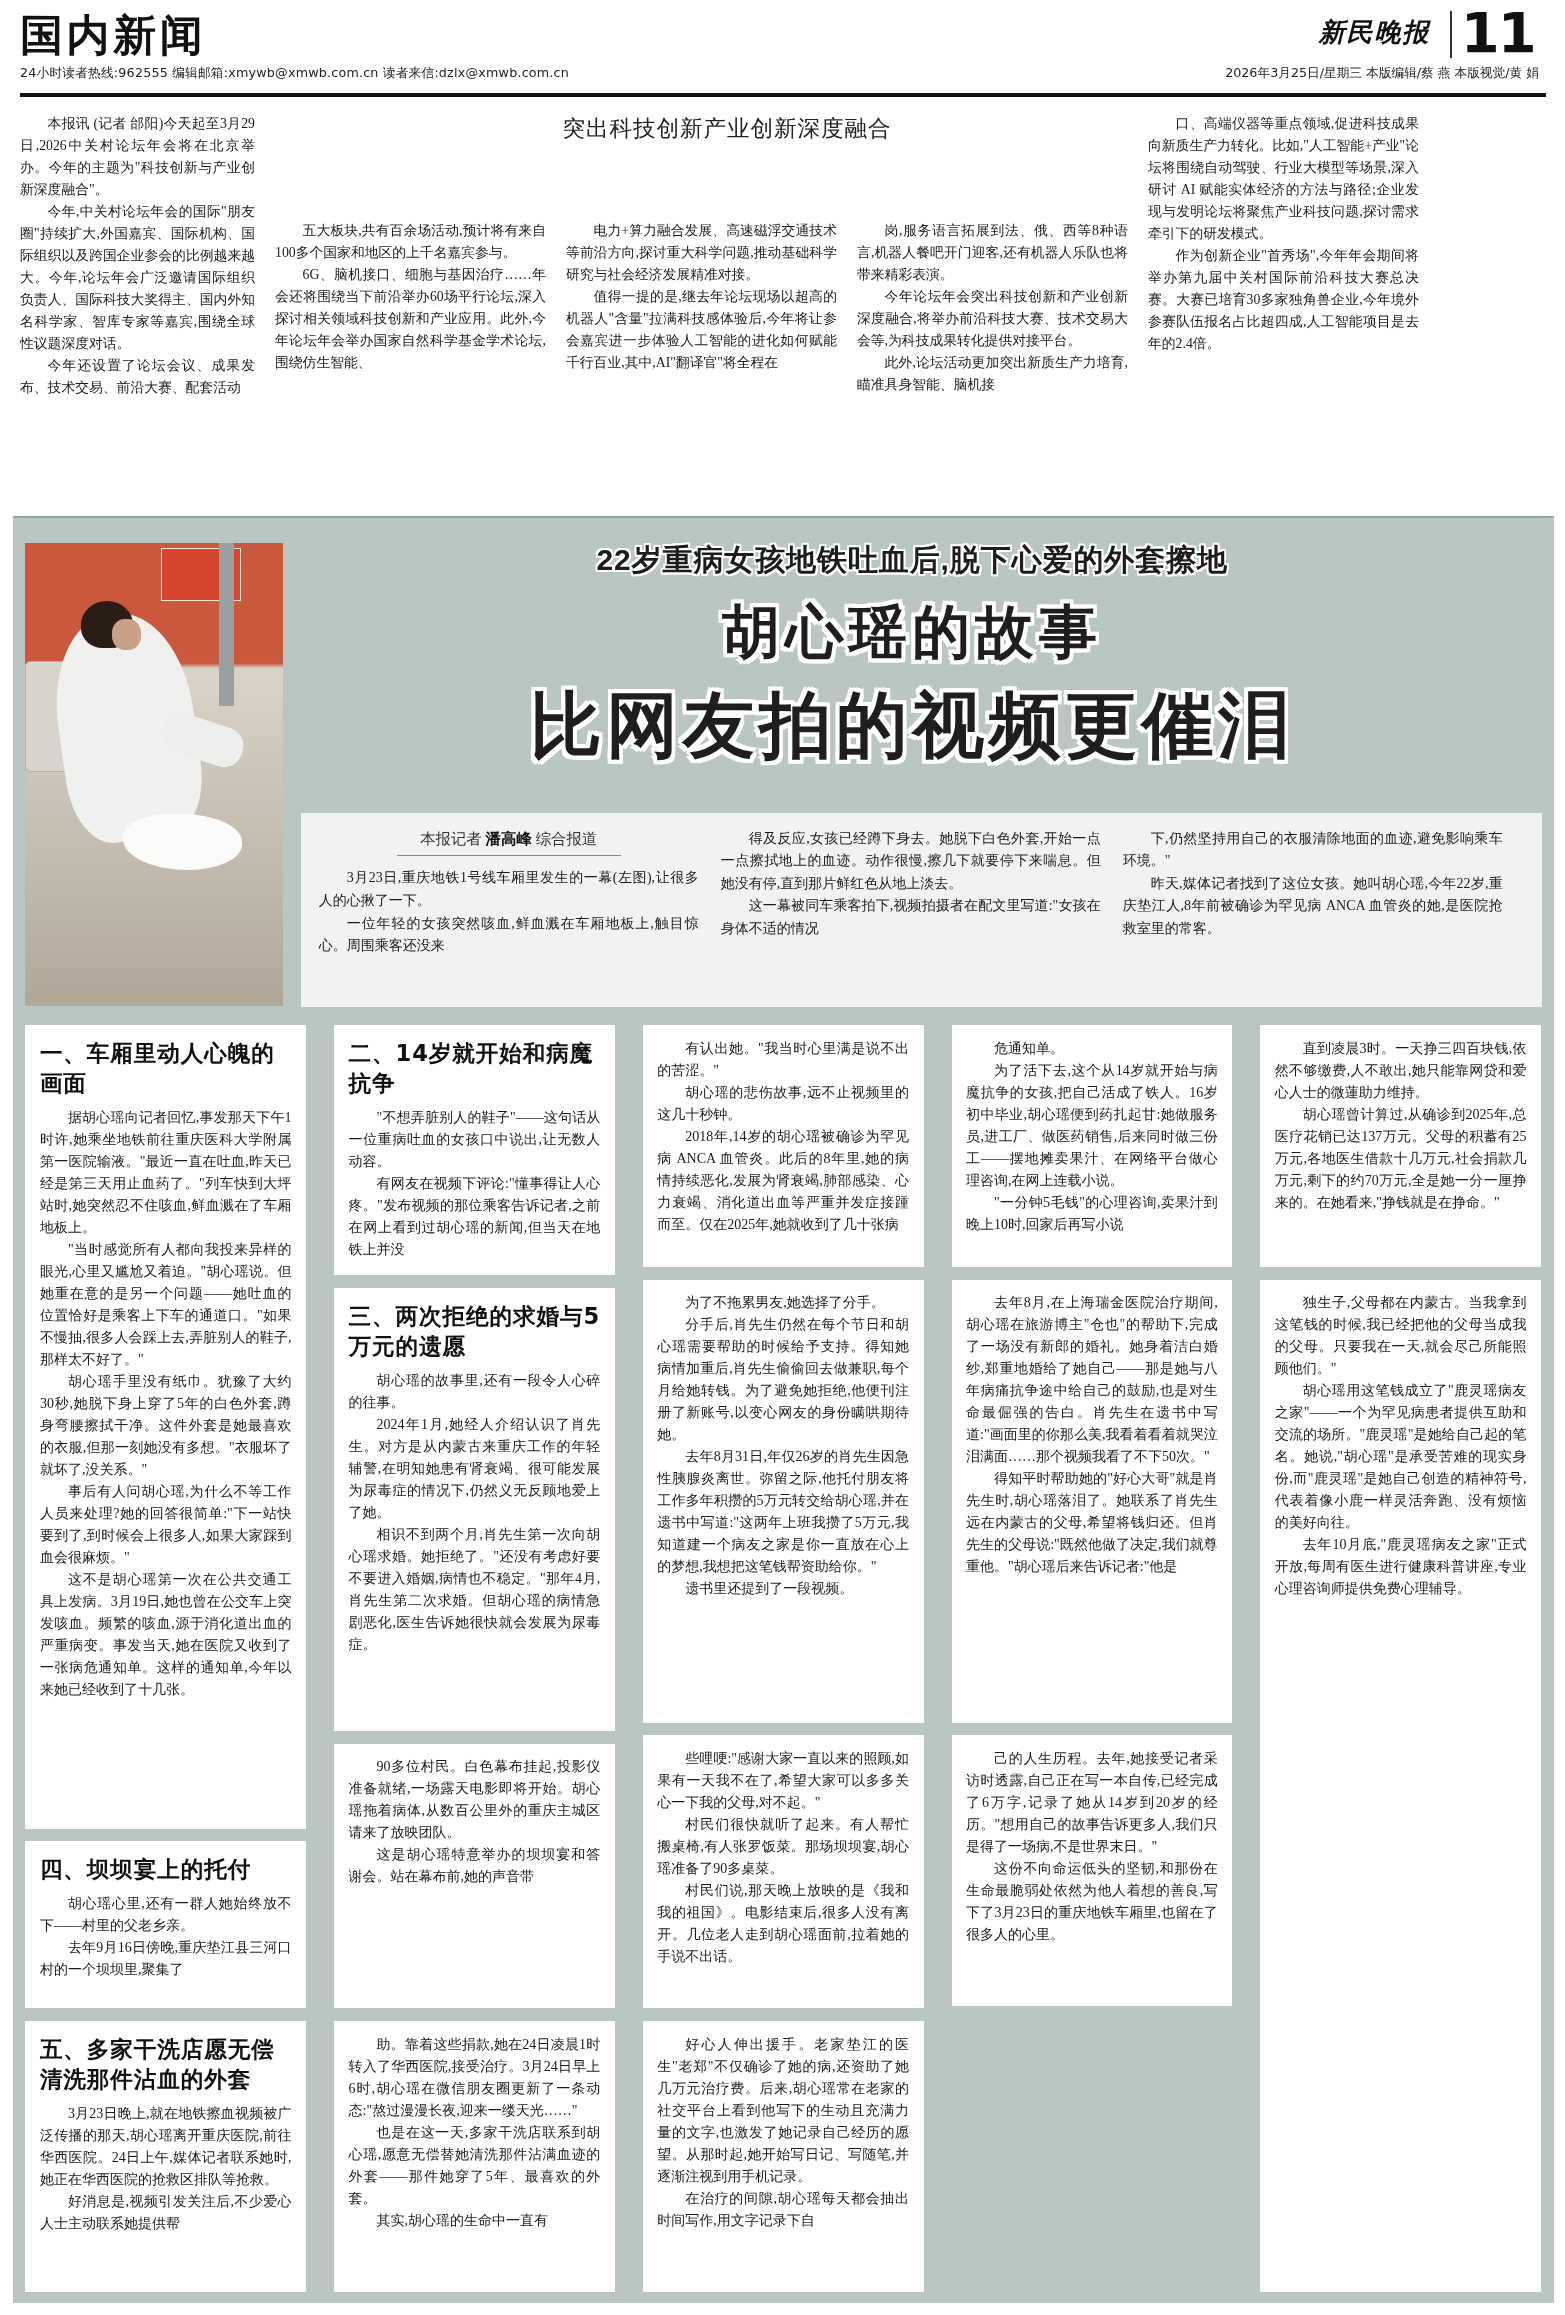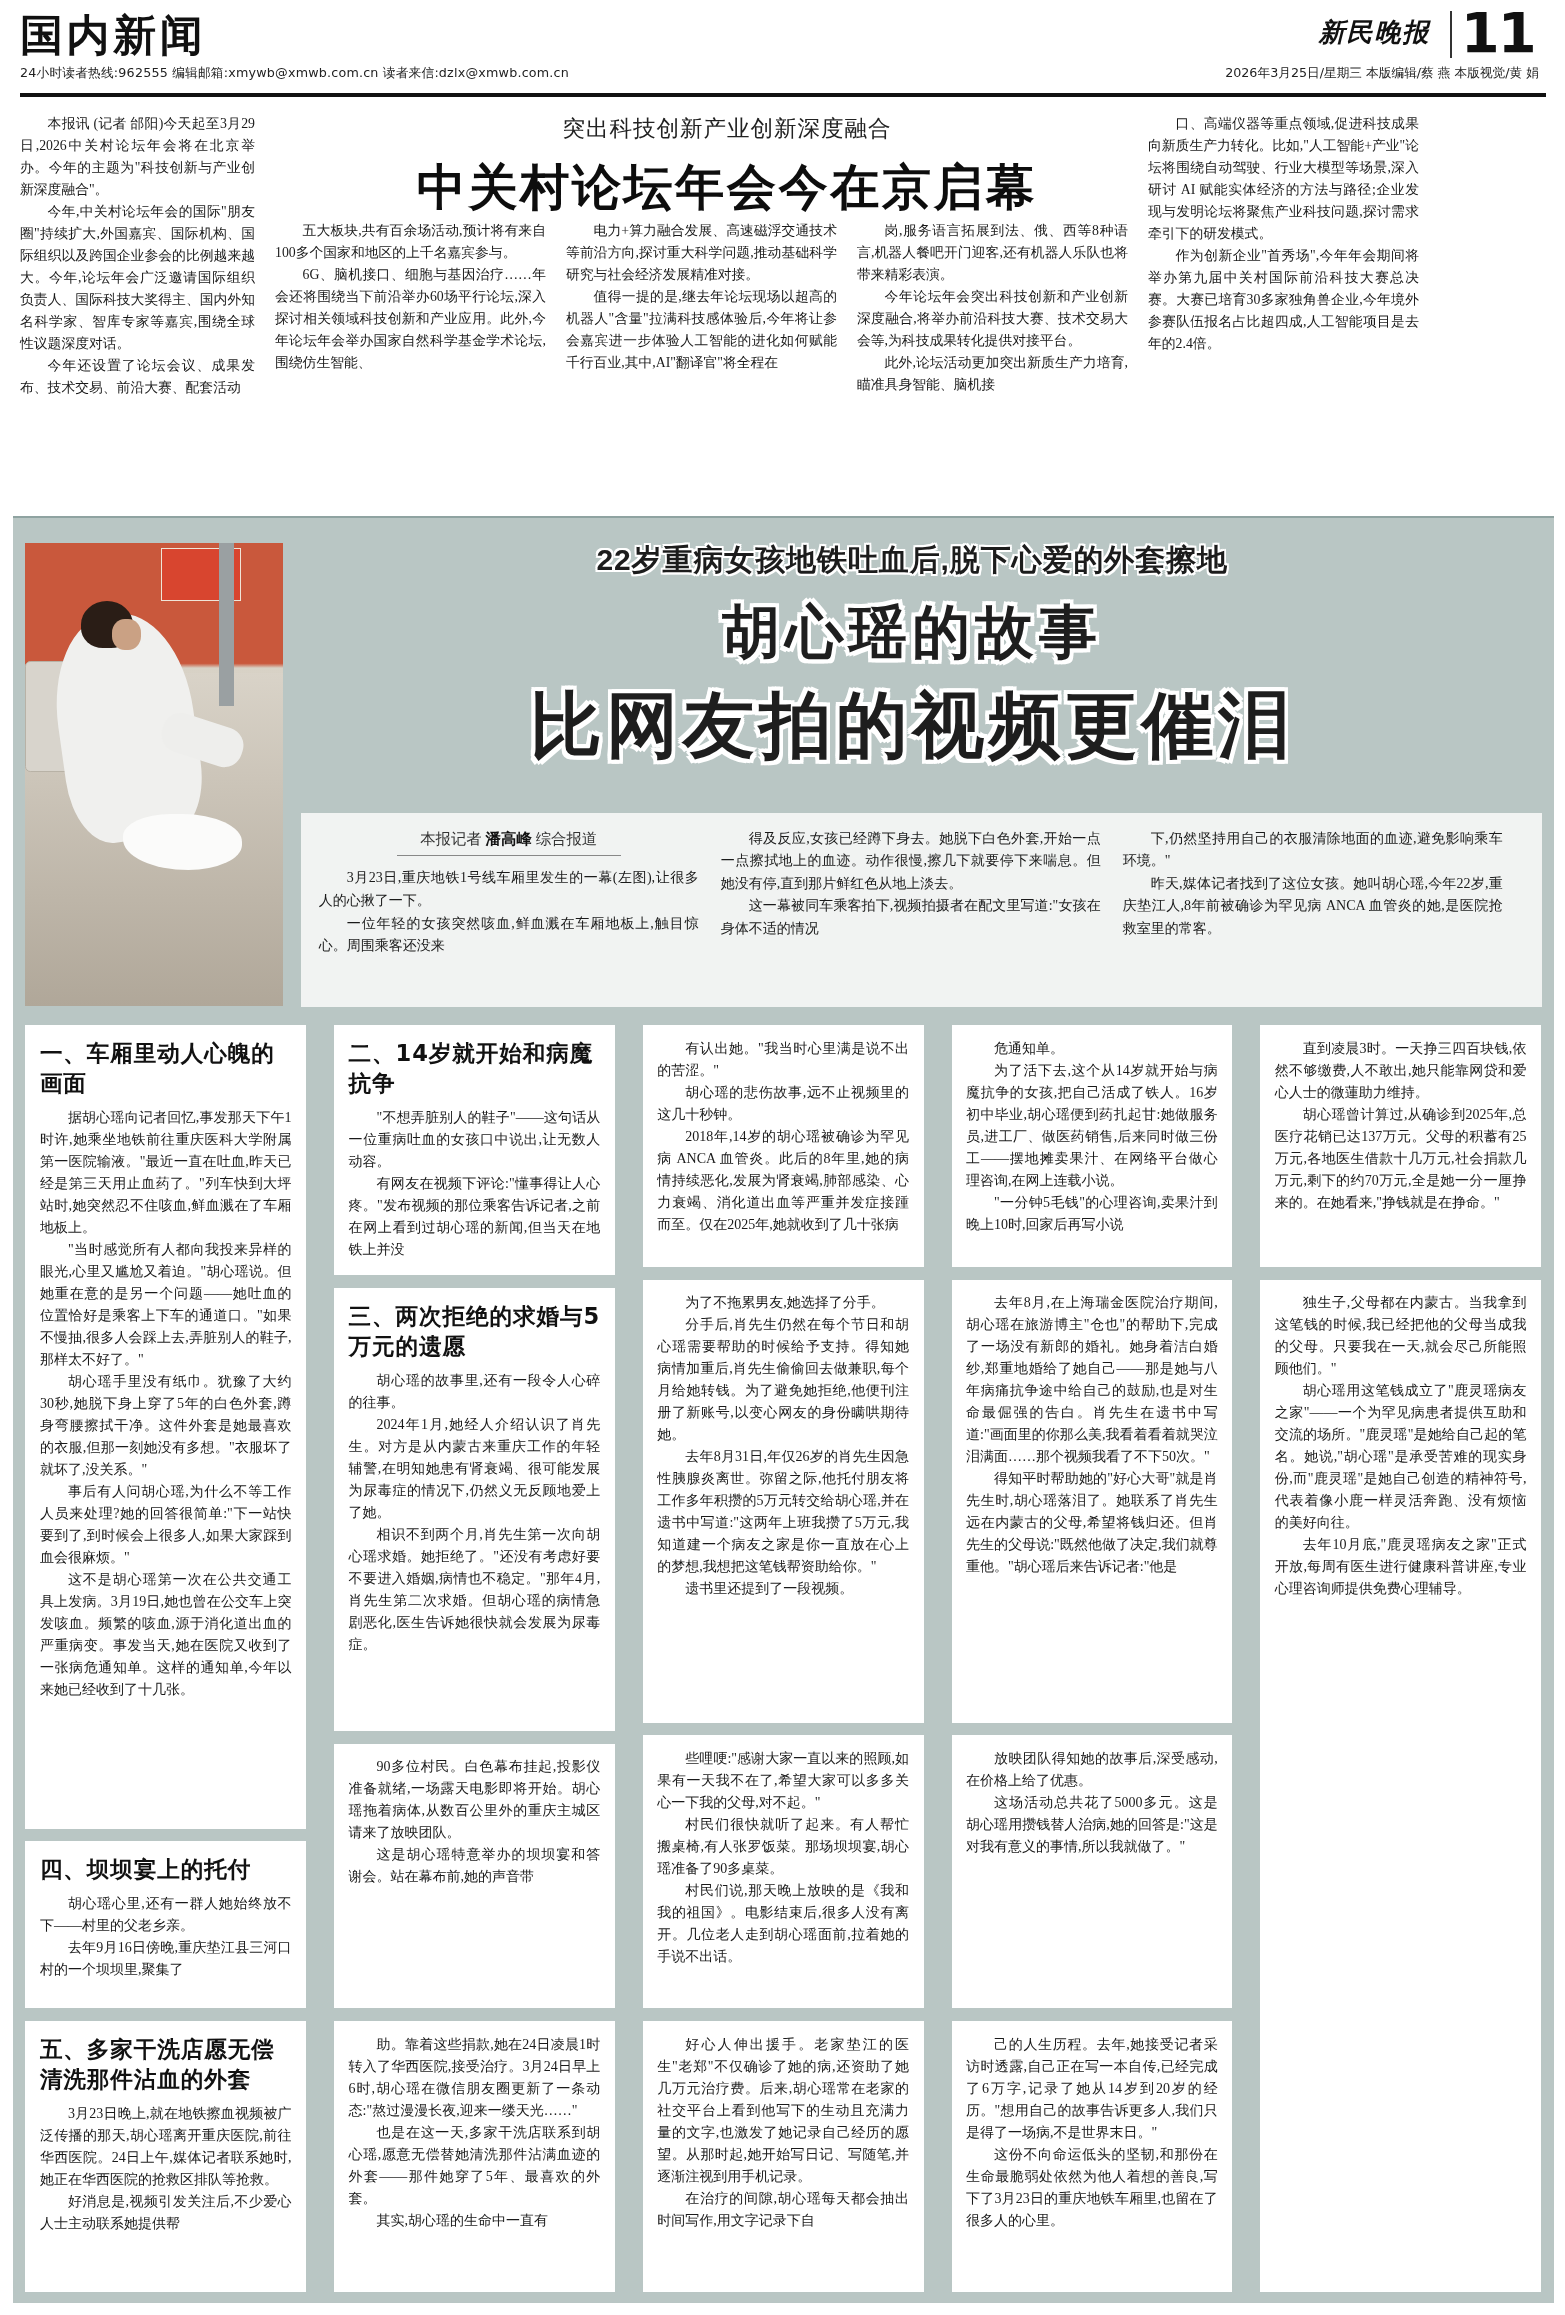--- a/index.html
+++ b/index.html
@@ -254,21 +254,20 @@
   <div class="mast-divider"></div>
   <div class="mast-pageno">11</div>
   <div class="mast-contact">24小时读者热线:962555  编辑邮箱:xmywb@xmwb.com.cn  读者来信:dzlx@xmwb.com.cn</div>
   <div class="mast-meta">2026年3月25日/星期三   本版编辑/蔡 燕 本版视觉/黄 娟</div>
   <div class="rule-thick"></div>
 </div>
 
 <div class="topnews">
   <div class="tn-head-area">
     <div class="kicker">突出科技创新产业创新深度融合</div>
-    <div class="main-head">中关村论坛年会今在京启幕</div>
   </div>
   <div class="tn-cols">
     <div class="tn-col c1 body-col" style="padding-top:0">
       <p class="lead">本报讯 (记者 邰阳)今天起至3月29日,2026中关村论坛年会将在北京举办。今年的主题为"科技创新与产业创新深度融合"。</p>
       <p>今年,中关村论坛年会的国际"朋友圈"持续扩大,外国嘉宾、国际机构、国际组织以及跨国企业参会的比例越来越大。今年,论坛年会广泛邀请国际组织负责人、国际科技大奖得主、国内外知名科学家、智库专家等嘉宾,围绕全球性议题深度对话。</p>
       <p>今年还设置了论坛会议、成果发布、技术交易、前沿大赛、配套活动</p>
     </div>
     <div class="tn-col body-col" style="padding-top:107px;width:271px">
       <p>五大板块,共有百余场活动,预计将有来自100多个国家和地区的上千名嘉宾参与。</p>
       <p>6G、脑机接口、细胞与基因治疗……年会还将围绕当下前沿举办60场平行论坛,深入探讨相关领域科技创新和产业应用。此外,今年论坛年会举办国家自然科学基金学术论坛,围绕仿生智能、</p>
@@ -401,24 +400,20 @@
     <div class="sec-col">
       <div class="card" style="flex:0 0 242px">
         <p>危通知单。</p>
         <p>为了活下去,这个从14岁就开始与病魔抗争的女孩,把自己活成了铁人。16岁初中毕业,胡心瑶便到药扎起甘:她做服务员,进工厂、做医药销售,后来同时做三份工——摆地摊卖果汁、在网络平台做心理咨询,在网上连载小说。</p>
         <p>"一分钟5毛钱"的心理咨询,卖果汁到晚上10时,回家后再写小说</p>
       </div>
       <div class="card" style="flex:0 0 443px">
         <p>去年8月,在上海瑞金医院治疗期间,胡心瑶在旅游博主"仓也"的帮助下,完成了一场没有新郎的婚礼。她身着洁白婚纱,郑重地婚给了她自己——那是她与八年病痛抗争途中给自己的鼓励,也是对生命最倔强的告白。肖先生在遗书中写道:"画面里的你那么美,我看着看着就哭泣泪满面……那个视频我看了不下50次。"</p>
         <p>得知平时帮助她的"好心大哥"就是肖先生时,胡心瑶落泪了。她联系了肖先生远在内蒙古的父母,希望将钱归还。但肖先生的父母说:"既然他做了决定,我们就尊重他。"胡心瑶后来告诉记者:"他是</p>
       </div>
-      <div class="card" style="flex:1">
-        <p>放映团队得知她的故事后,深受感动,在价格上给了优惠。</p>
-        <p>这场活动总共花了5000多元。这是胡心瑶用攒钱替人治病,她的回答是:"这是对我有意义的事情,所以我就做了。"</p>
-      </div>
       <div class="card" style="flex:0 0 271px">
         <p>己的人生历程。去年,她接受记者采访时透露,自己正在写一本自传,已经完成了6万字,记录了她从14岁到20岁的经历。"想用自己的故事告诉更多人,我们只是得了一场病,不是世界末日。"</p>
         <p>这份不向命运低头的坚韧,和那份在生命最脆弱处依然为他人着想的善良,写下了3月23日的重庆地铁车厢里,也留在了很多人的心里。</p>
       </div>
     </div>
 
     <div class="sec-col">
       <div class="card" style="flex:0 0 242px">
         <p>直到凌晨3时。一天挣三四百块钱,依然不够缴费,人不敢出,她只能靠网贷和爱心人士的微蓮助力维持。</p>
         <p>胡心瑶曾计算过,从确诊到2025年,总医疗花销已达137万元。父母的积蓄有25万元,各地医生借款十几万元,社会捐款几万元,剩下的约70万元,全是她一分一厘挣来的。在她看来,"挣钱就是在挣命。"</p>

